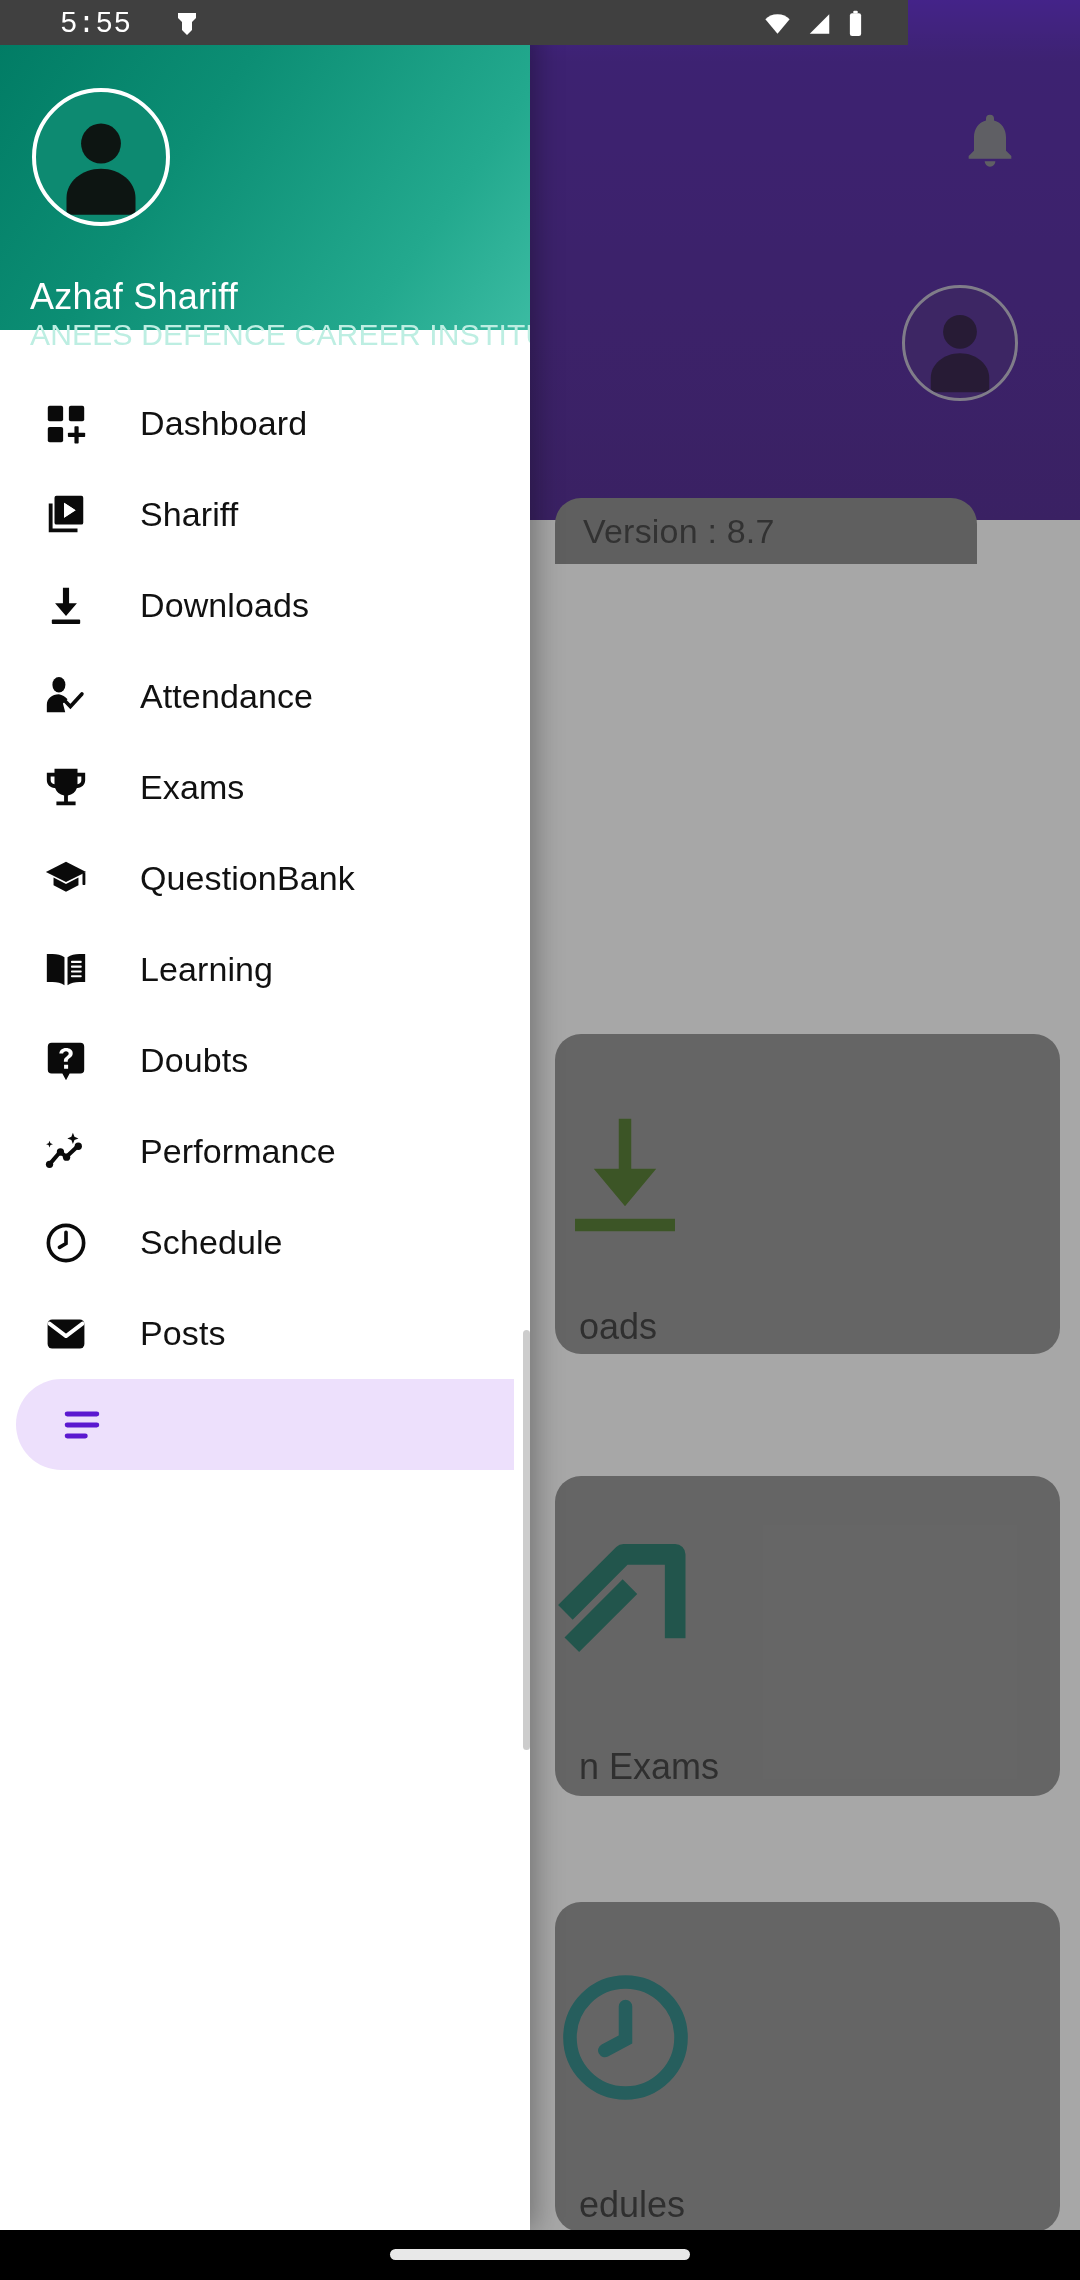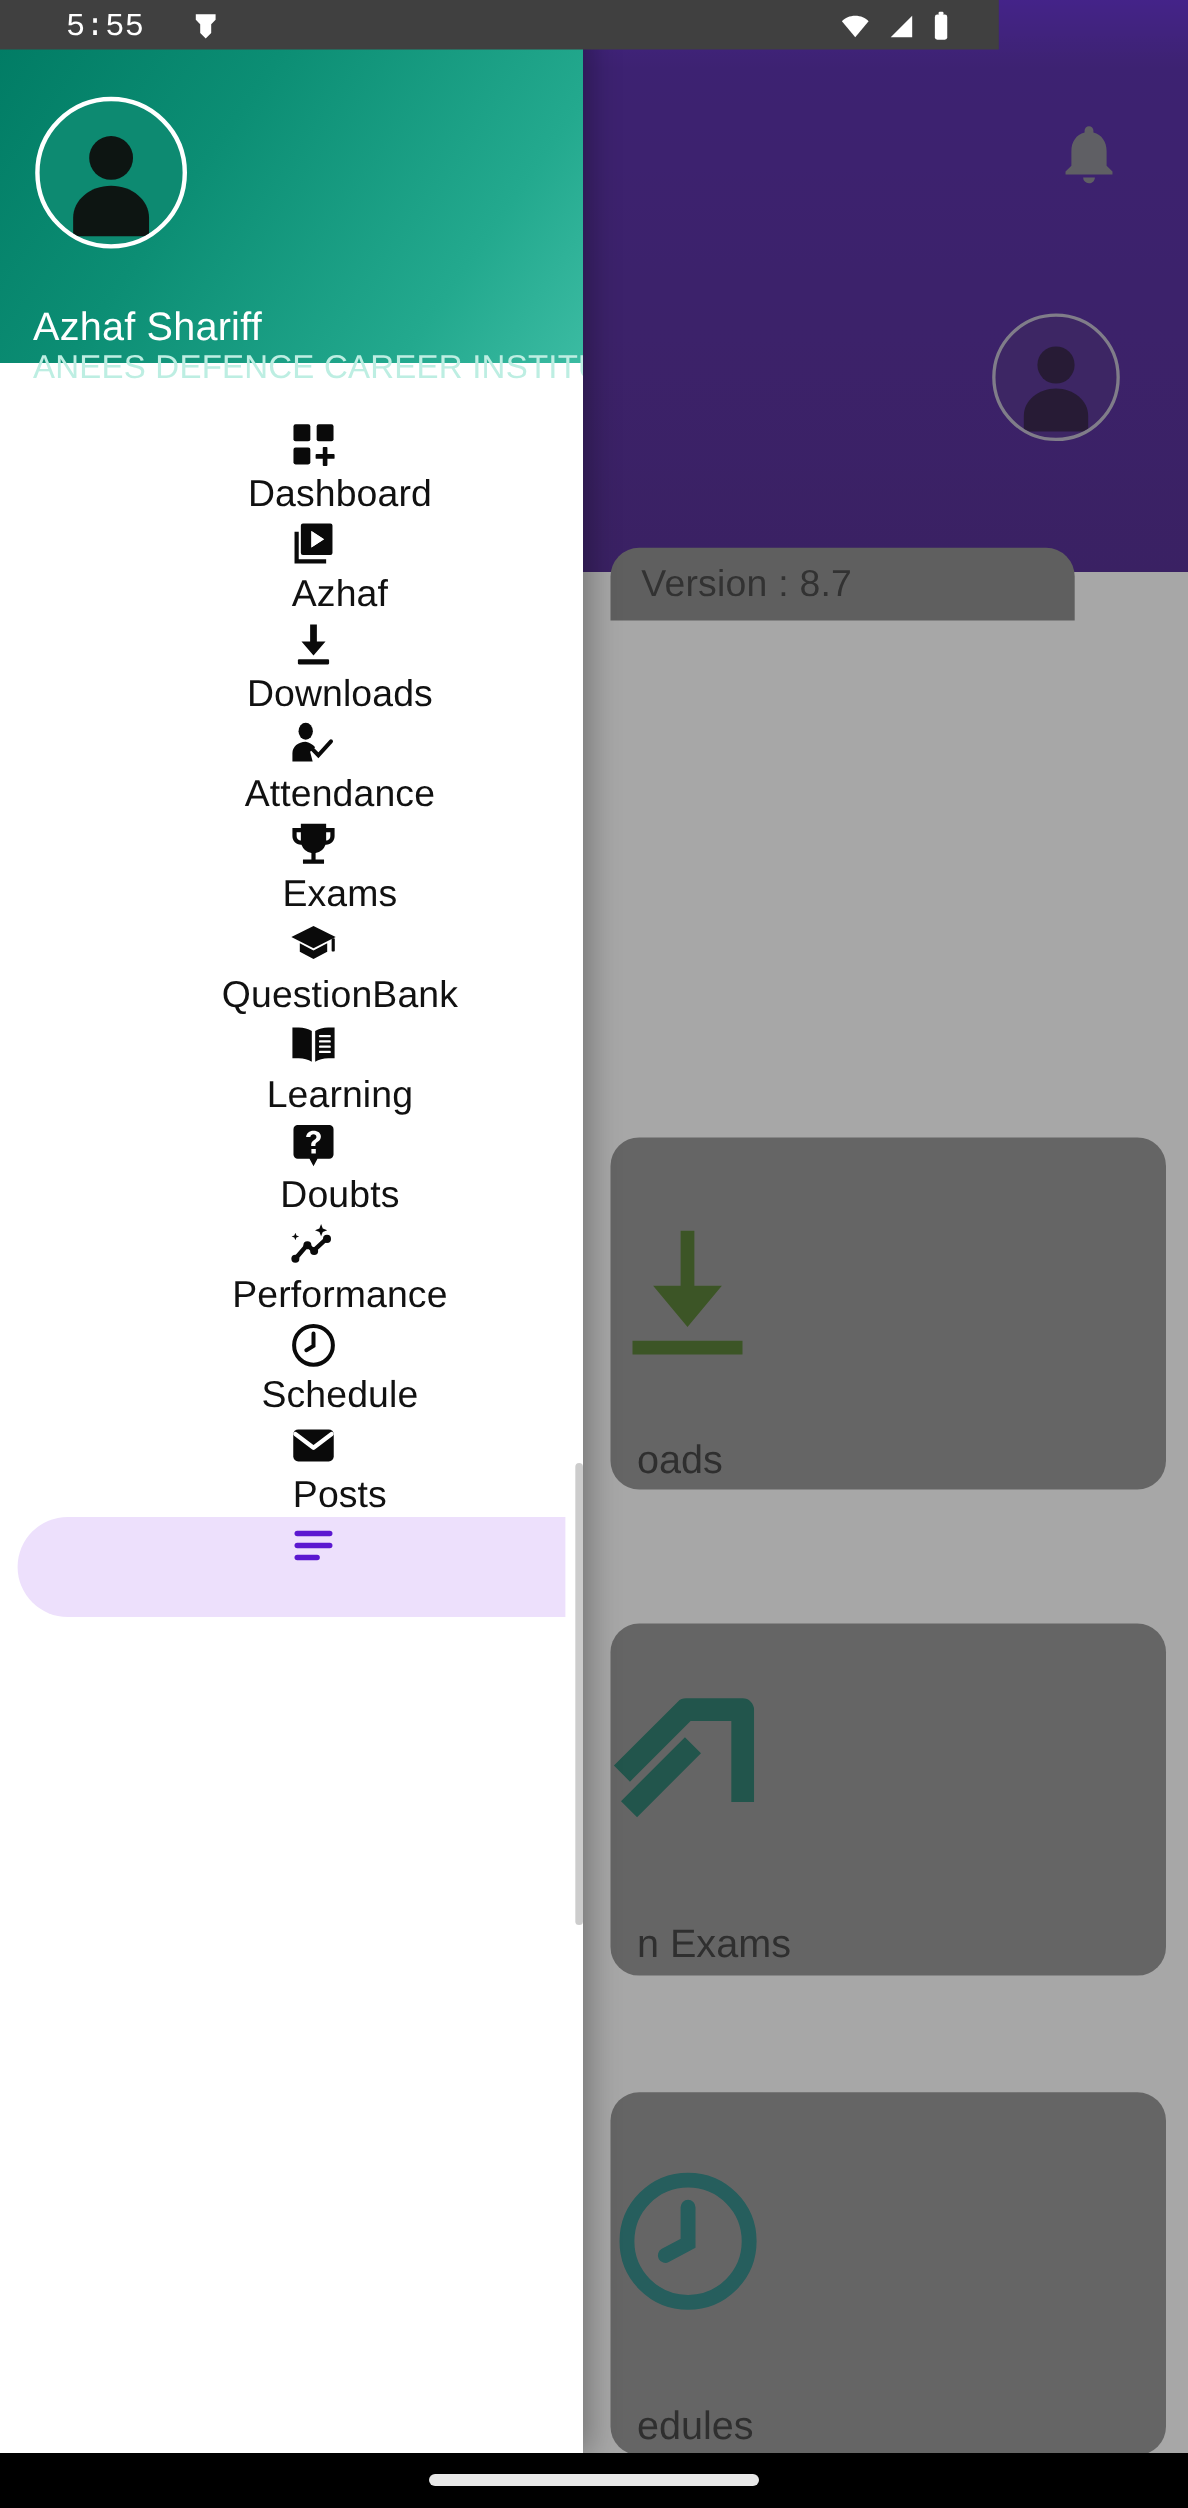--- a/index.html
+++ b/index.html
@@ -62,21 +62,21 @@
   .dh-name{
     position:absolute;left:30px;top:276px;color:#ffffff;font-size:36px;letter-spacing:.2px;
   }
   .dh-org{
     position:absolute;left:30px;top:318px;color:#bdeee2;font-size:30px;letter-spacing:.2px;white-space:nowrap;
   }
 
   .menu{position:absolute;left:0;top:378px;width:530px;}
   .menu-item{
     position:relative;display:flex;align-items:center;height:91px;
-    padding-left:40px;box-sizing:border-box;flex-direction:column;
+    padding-left:40px;box-sizing:border-box;
   }
   .menu-item .mi-icon{
     width:52px;height:52px;flex:0 0 52px;display:flex;align-items:center;justify-content:center;
   }
   .menu-item .mi-label{
     margin-left:48px;font-size:34px;color:#111111;letter-spacing:.1px;white-space:nowrap;
   }
   .menu-item.selected{
     margin-left:16px;width:498px;border-radius:100px 0 0 100px;background:#EDE0FC;
   }
@@ -189,21 +189,21 @@
       </div>
 
       <div class="menu-item">
         <span class="mi-icon">
           <svg width="46" height="46" viewBox="0 0 24 24" fill="#0a0a0a">
             <path d="M3 6v15h15v-2H5V6H3z"></path>
             <path d="M7 2h13a1 1 0 0 1 1 1v13a1 1 0 0 1-1 1H7a1 1 0 0 1-1-1V3a1 1 0 0 1 1-1zm4 3.6v7.8l6-3.9-6-3.9z" fill="#0a0a0a"></path>
             <path d="M11 5.6l6 3.9-6 3.9V5.6z" fill="#ffffff"></path>
           </svg>
         </span>
-        <span class="mi-label">Azhaf</span>
+        <span class="mi-label">Shariff</span>
       </div>
 
       <div class="menu-item">
         <span class="mi-icon">
           <svg width="46" height="46" viewBox="0 0 24 24" fill="#0a0a0a">
             <path d="M10.4 2.5h3.2v8h4.1L12 17.2 6.3 10.5h4.1v-8z"></path>
             <rect x="4.6" y="19" width="14.8" height="2.4" rx="0.5"></rect>
           </svg>
         </span>
         <span class="mi-label">Downloads</span>

